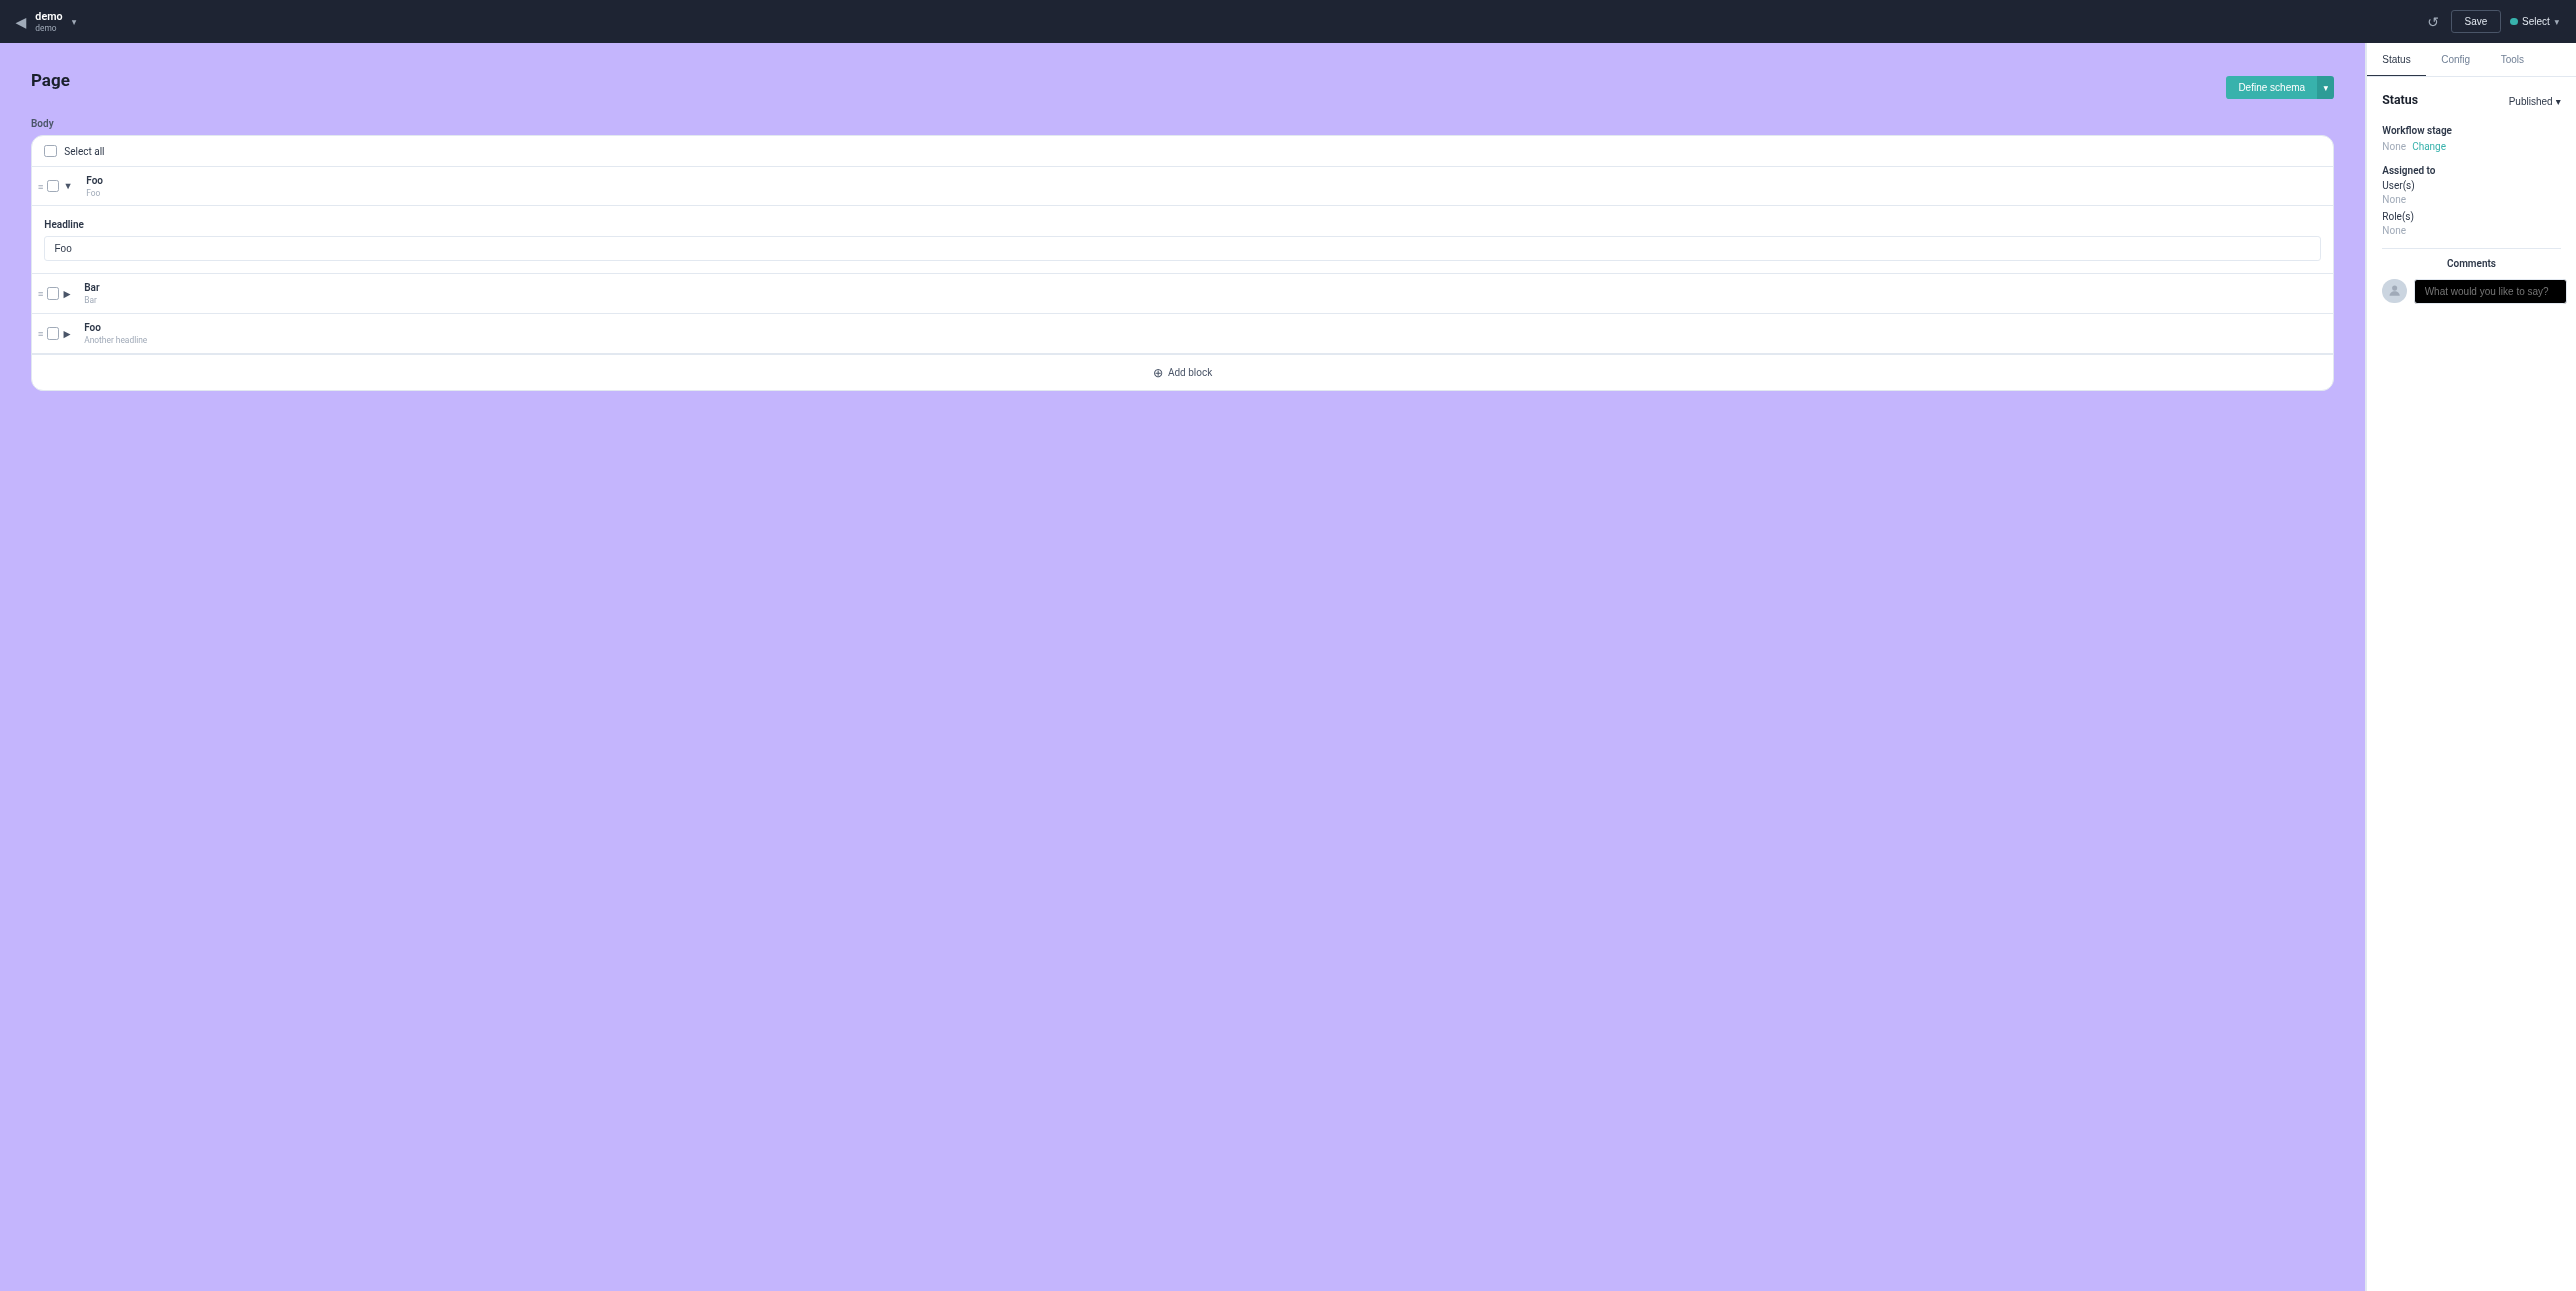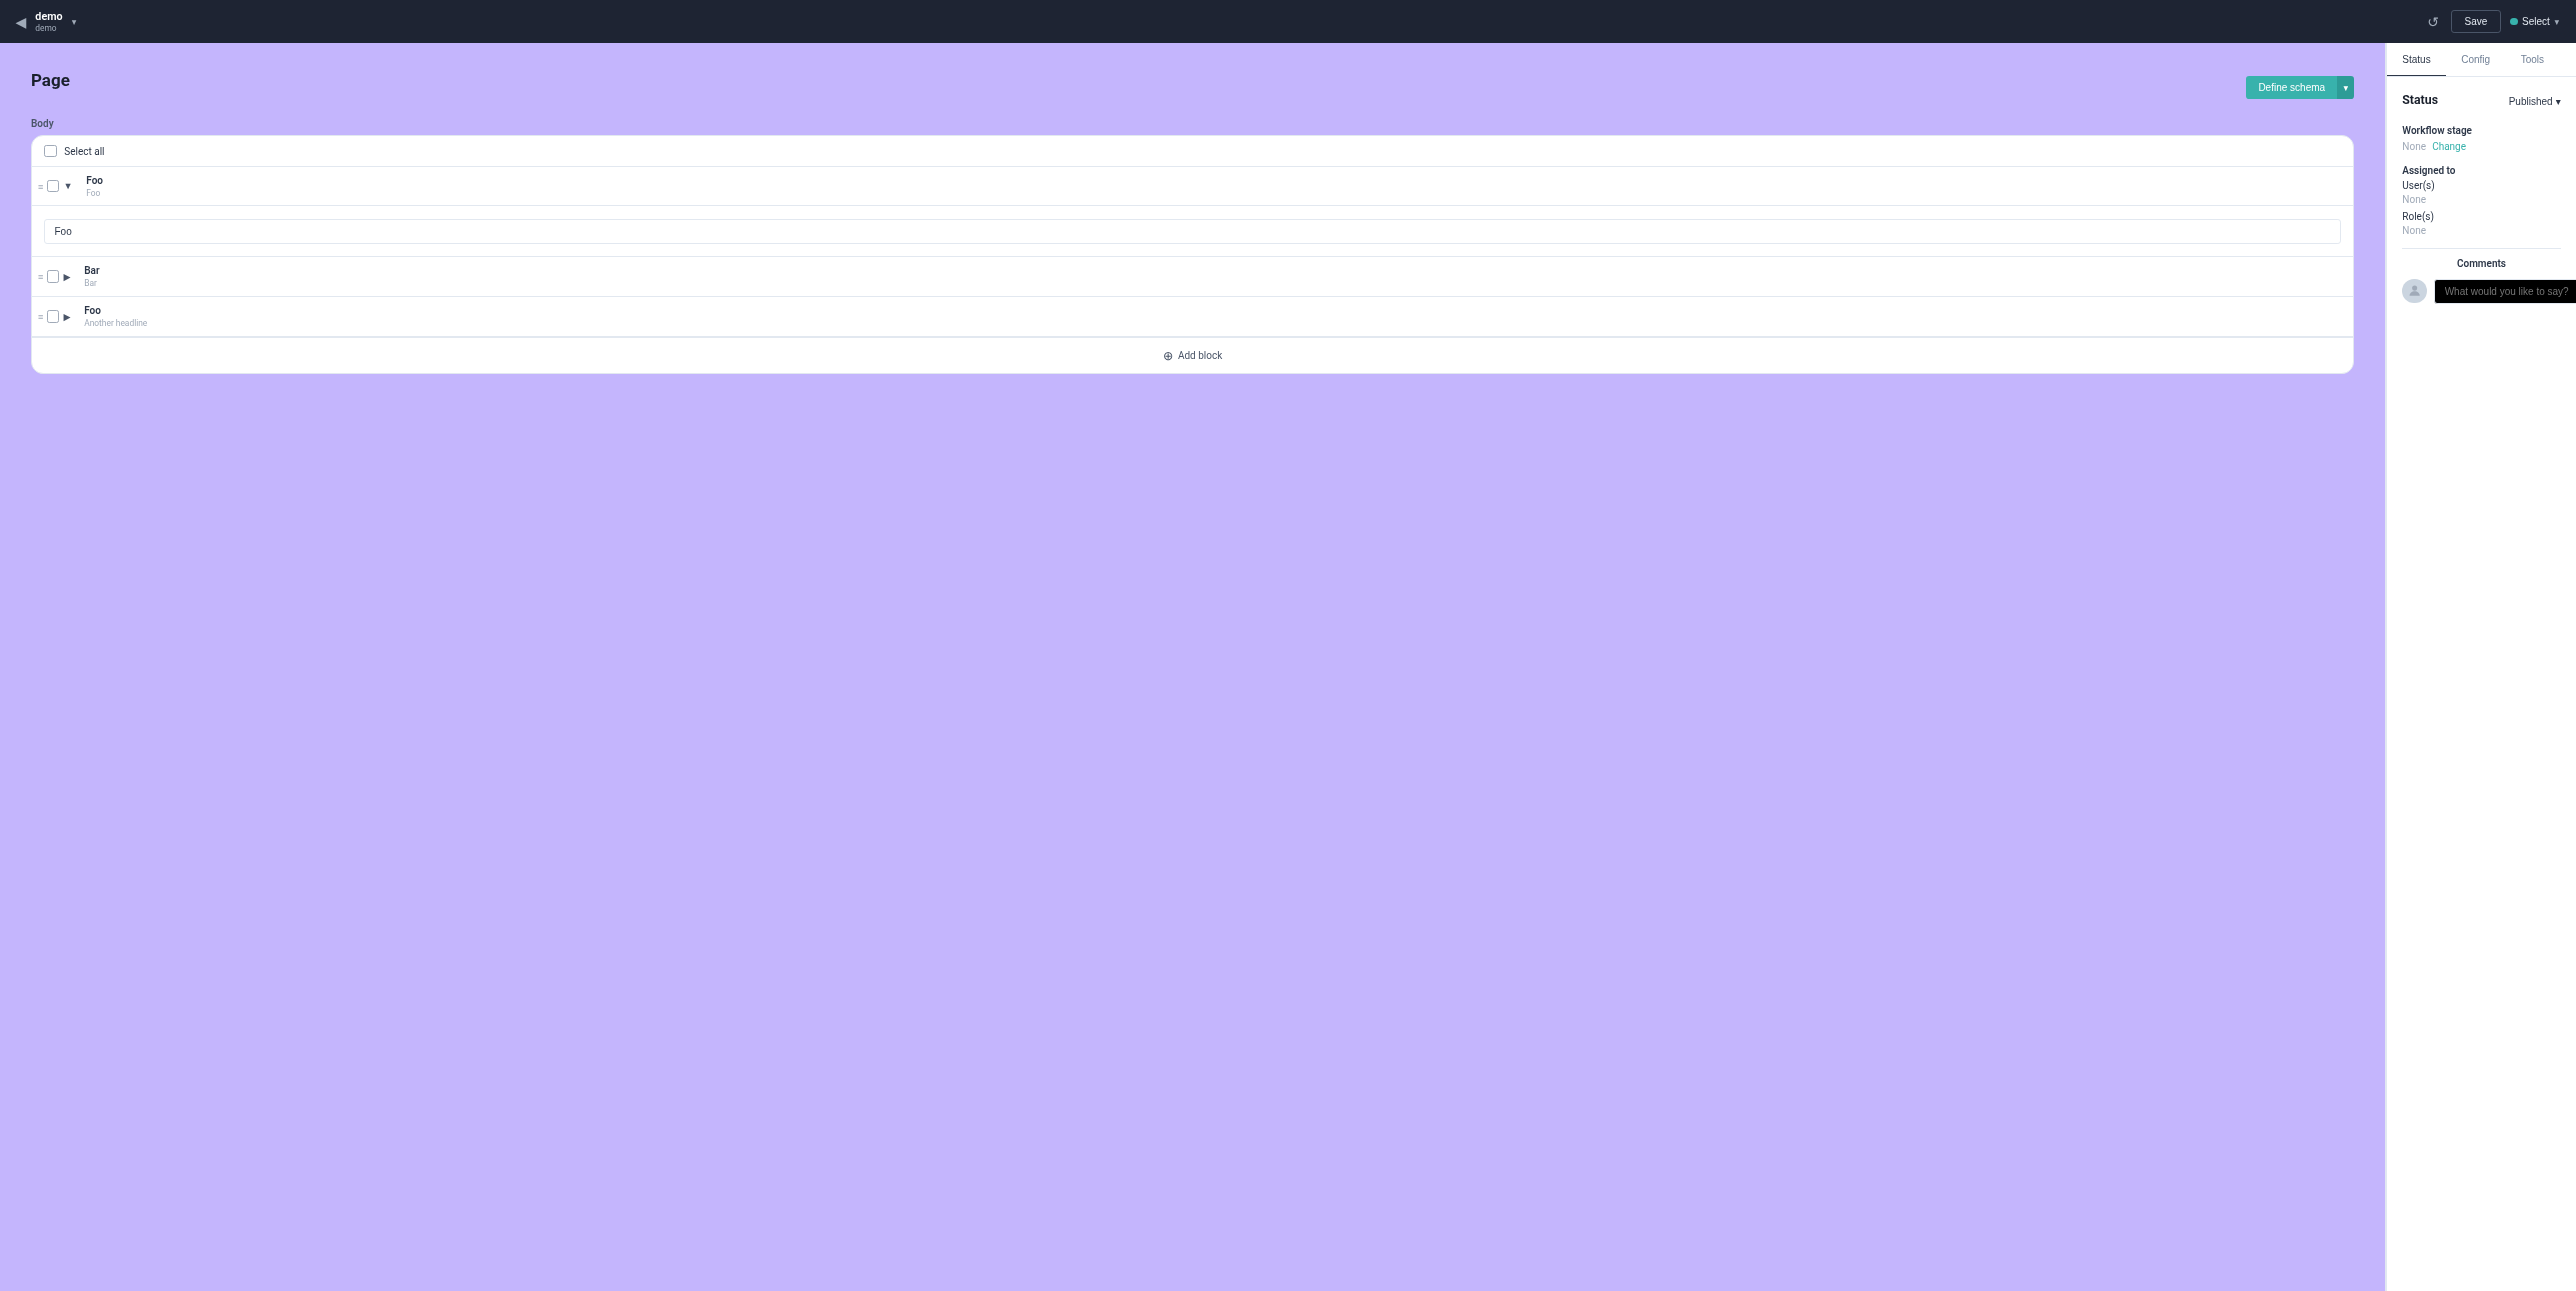--- a/index.html
+++ b/index.html
@@ -110,21 +110,21 @@
     
     .add-block-row {
       display: flex; align-items: center; justify-content: center; padding: 10.7px;
       cursor: pointer; gap: 4.6px; color: #4a5568; font-size: 10px;
       border-top: 0.8px solid #e2e8f0;
     }
     .add-block-icon { font-size: 12.3px; color: #4a5568; }
 
     
     .right-sidebar {
-      width: 190px; background: #fff; border-left: 0.8px solid #e2e8f0;
+      width: 210px; background: #fff; border-left: 0.8px solid #e2e8f0;
       display: flex; flex-direction: column; flex-shrink: 0;
     }
     .sidebar-tabs { display: flex; border-bottom: 0.8px solid #e2e8f0; }
     .sidebar-tab {
       padding: 10.7px 15.3px; font-size: 10px; font-weight: 500; cursor: pointer;
       border-bottom: 1.5px solid transparent; color: #718096; background: none; border-top: none; border-left: none; border-right: none;
     }
     .sidebar-tab.active { color: #2d3748; border-bottom-color: #2d3748; }
     .sidebar-body { padding: 15.3px; flex: 1; overflow-y: auto; }
     .sidebar-section-title { font-size: 12.3px; font-weight: 700; color: #1a202c; margin-bottom: 3.1px; }
@@ -206,20 +206,21 @@
             <span class="drag-handle">≡</span>
             <div class="block-checkbox"></div>
             <button class="block-toggle">▼</button>
           </div>
           <div class="block-content">
             <div class="block-name">Foo</div>
             <div class="block-subtitle">Foo</div>
           </div>
         </div>
         <div class="block-inner">
+          <div class="field-label">Headline</div>
           <input class="field-input" value="Foo" style="">
         </div>
       </div>
 
       <div class="block-row">
         <div class="block-row-left">
           <span class="drag-handle">≡</span>
           <div class="block-checkbox"></div>
           <button class="block-toggle">▶</button>
         </div>

